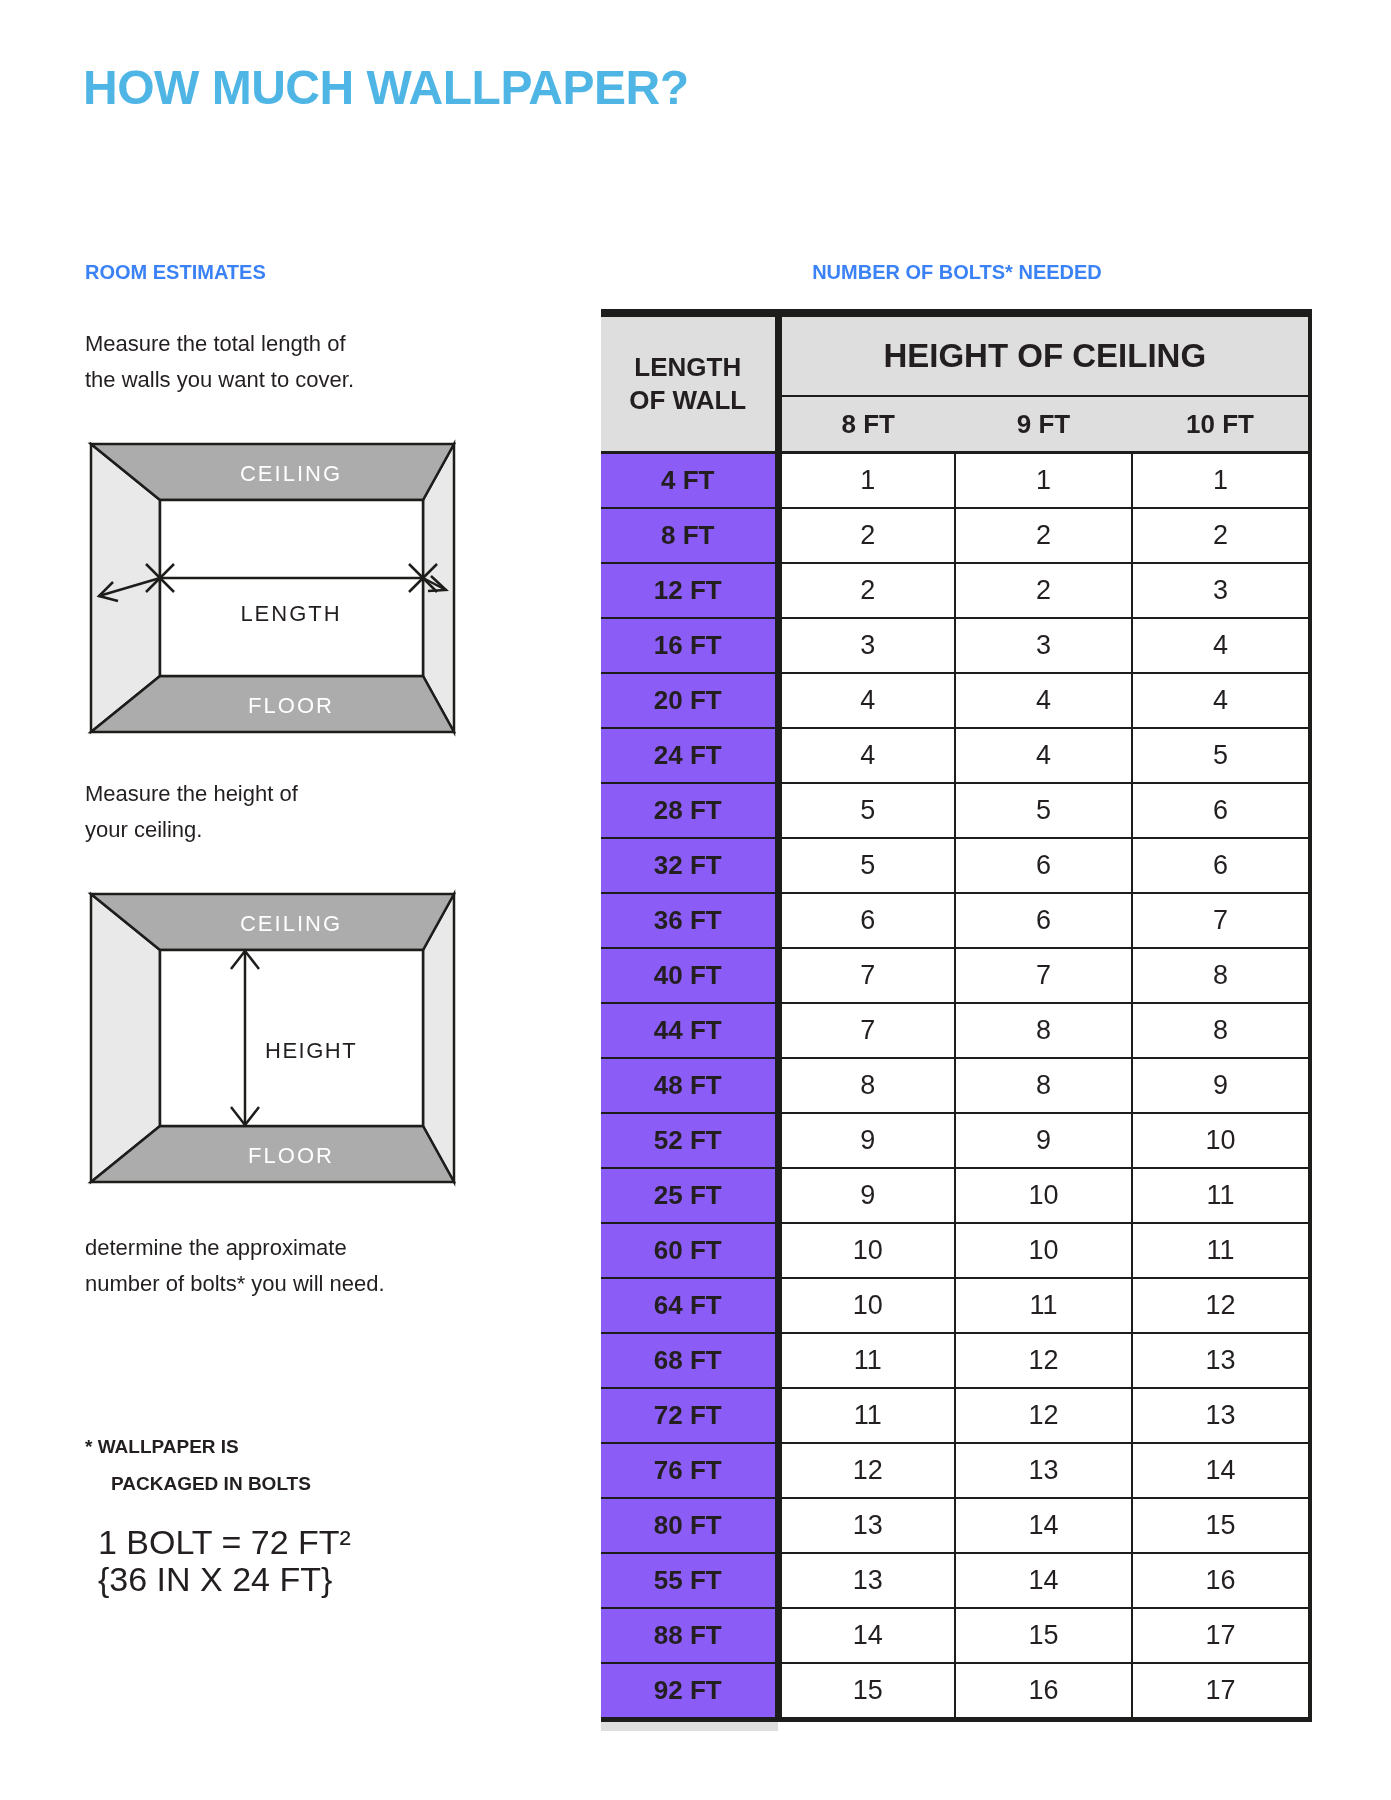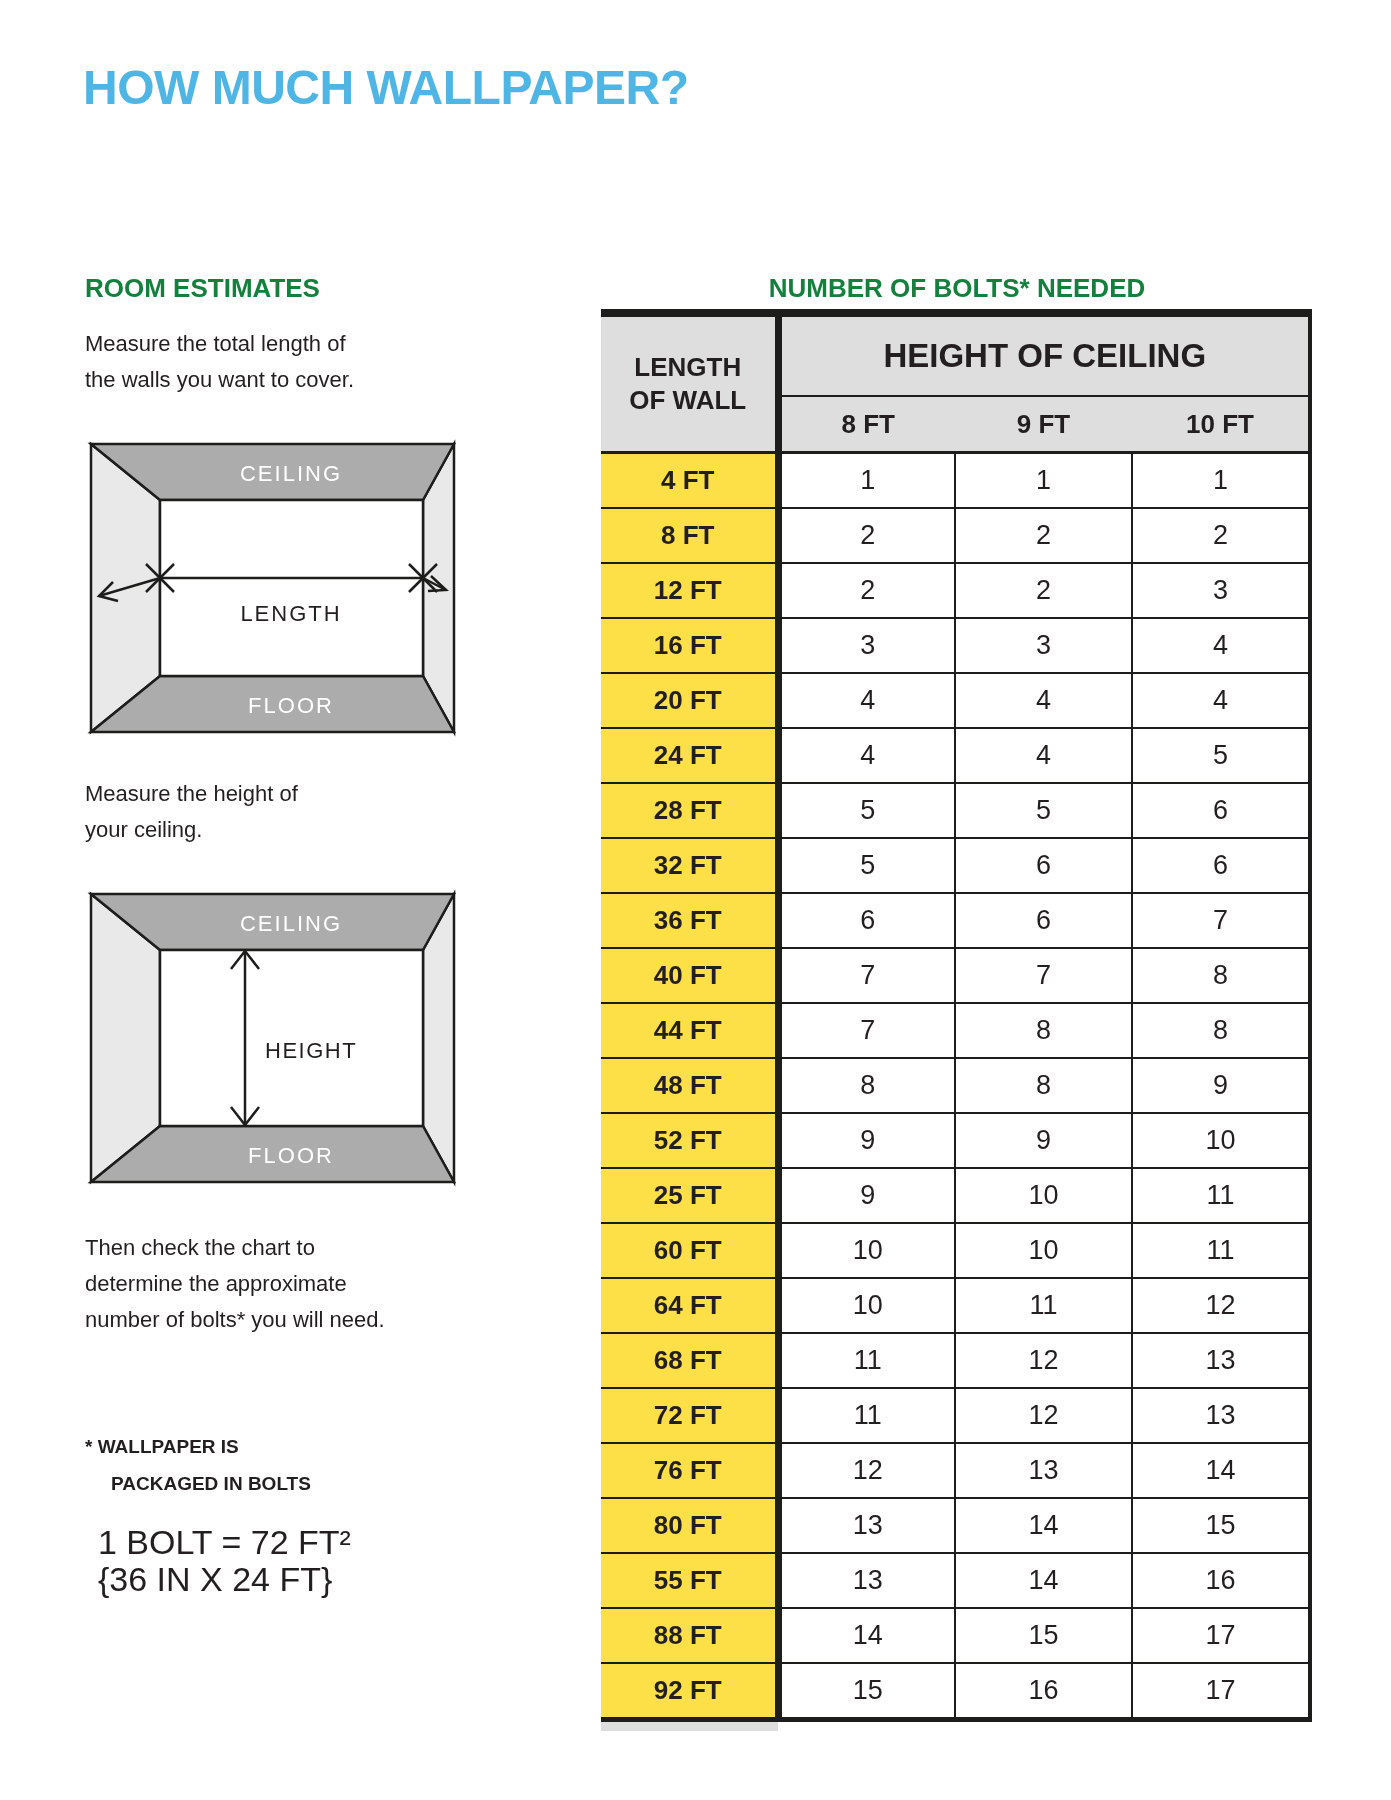--- a/index.html
+++ b/index.html
@@ -8,22 +8,22 @@
     background:#ffffff; overflow:hidden;
     font-family:"Liberation Sans", sans-serif;
     color:#231F20;
   }
   .page-title {
     position:absolute; left:83px; top:60px;
     font-size:48px; font-weight:bold; letter-spacing:-0.5px;
     color:#4FB5E5; white-space:nowrap;
   }
   .section-heading {
-    position:absolute; font-size:26px; font-weight:bold;
-    color:#15803d; white-space:nowrap;margin-top:12px;
+    position:absolute; font-size:20px; font-weight:bold;
+    color:#3b82f6; white-space:nowrap;
   }
   .room-estimates-heading { left:85px; top:261px; }
   .table-heading { left:601px; top:261px; width:712px; text-align:center; }
   .para { position:absolute; left:85px; font-size:22px; line-height:36px; color:#231F20; }
   .para div { white-space:nowrap; }
   .diagram { position:absolute; left:85px; width:375px; height:300px; }
   svg text { font-family:"Liberation Sans", sans-serif; }
   .footnote { position:absolute; left:85px; top:1428px; font-size:19px; font-weight:bold; line-height:37px; }
   .footnote .indent { padding-left:26px; }
   .bolt-facts { position:absolute; left:98px; top:1524px; font-size:34px; font-weight:normal; line-height:37px; }
@@ -42,21 +42,21 @@
   }
   th.group {
     background:#DEDEDE; border-bottom:2px solid #1D1D1B;
     height:78px; font-size:33px; font-weight:bold;
   }
   th.sub {
     background:#DEDEDE; border-bottom:3px solid #1D1D1B;
     height:54px; font-size:26px; font-weight:bold;
   }
   tbody th.rowhead {
-    background:#fde047; border-top:2px solid #1D1D1B; border-right:7px solid #1D1D1B;
+    background:#8b5cf6; border-top:2px solid #1D1D1B; border-right:7px solid #1D1D1B;
     height:53px; font-size:26px; font-weight:bold;
   }
   tbody td.val {
     background:#ffffff; border-top:2px solid #1D1D1B; border-left:2px solid #1D1D1B;
     height:53px; font-size:27px; font-weight:normal;
   }
   .table-tab { width:177px; height:9px; background:#DEDEDE; }
 </style>
 </head>
 <body>
@@ -111,21 +111,20 @@
     <g stroke="#1D1D1B" stroke-width="2.5" fill="none">
       <line x1="160" y1="62" x2="160" y2="238"></line>
       <polyline points="146,81 160,63 174,81"></polyline>
       <polyline points="146,219 160,237 174,219"></polyline>
     </g>
     <text x="180" y="170" font-size="22" letter-spacing="1.5" fill="#231F20">HEIGHT</text>
   </svg>
 </div>
 
 <div class="para" style="top:1230px;">
-  <div>Then check the chart to</div>
   <div>determine the approximate</div>
   <div>number of bolts* you will need.</div>
 </div>
 
 <div class="footnote">
   <div>* WALLPAPER IS</div>
   <div class="indent">PACKAGED IN BOLTS</div>
 </div>
 
 <div class="bolt-facts">

